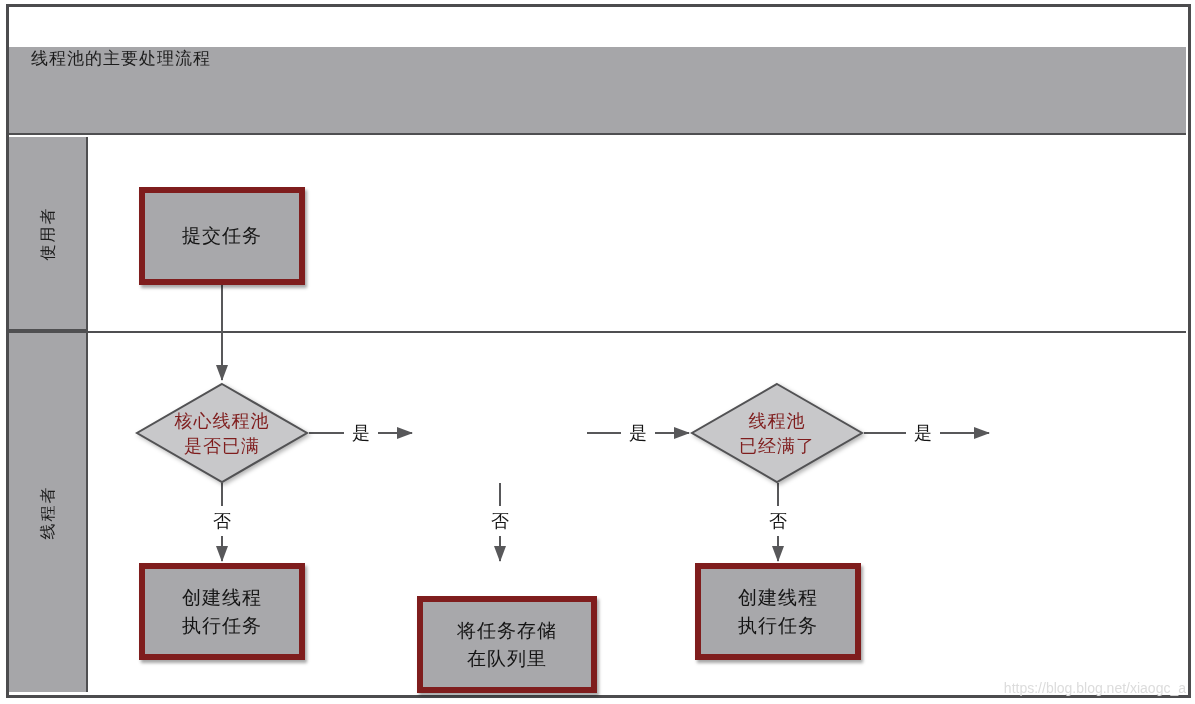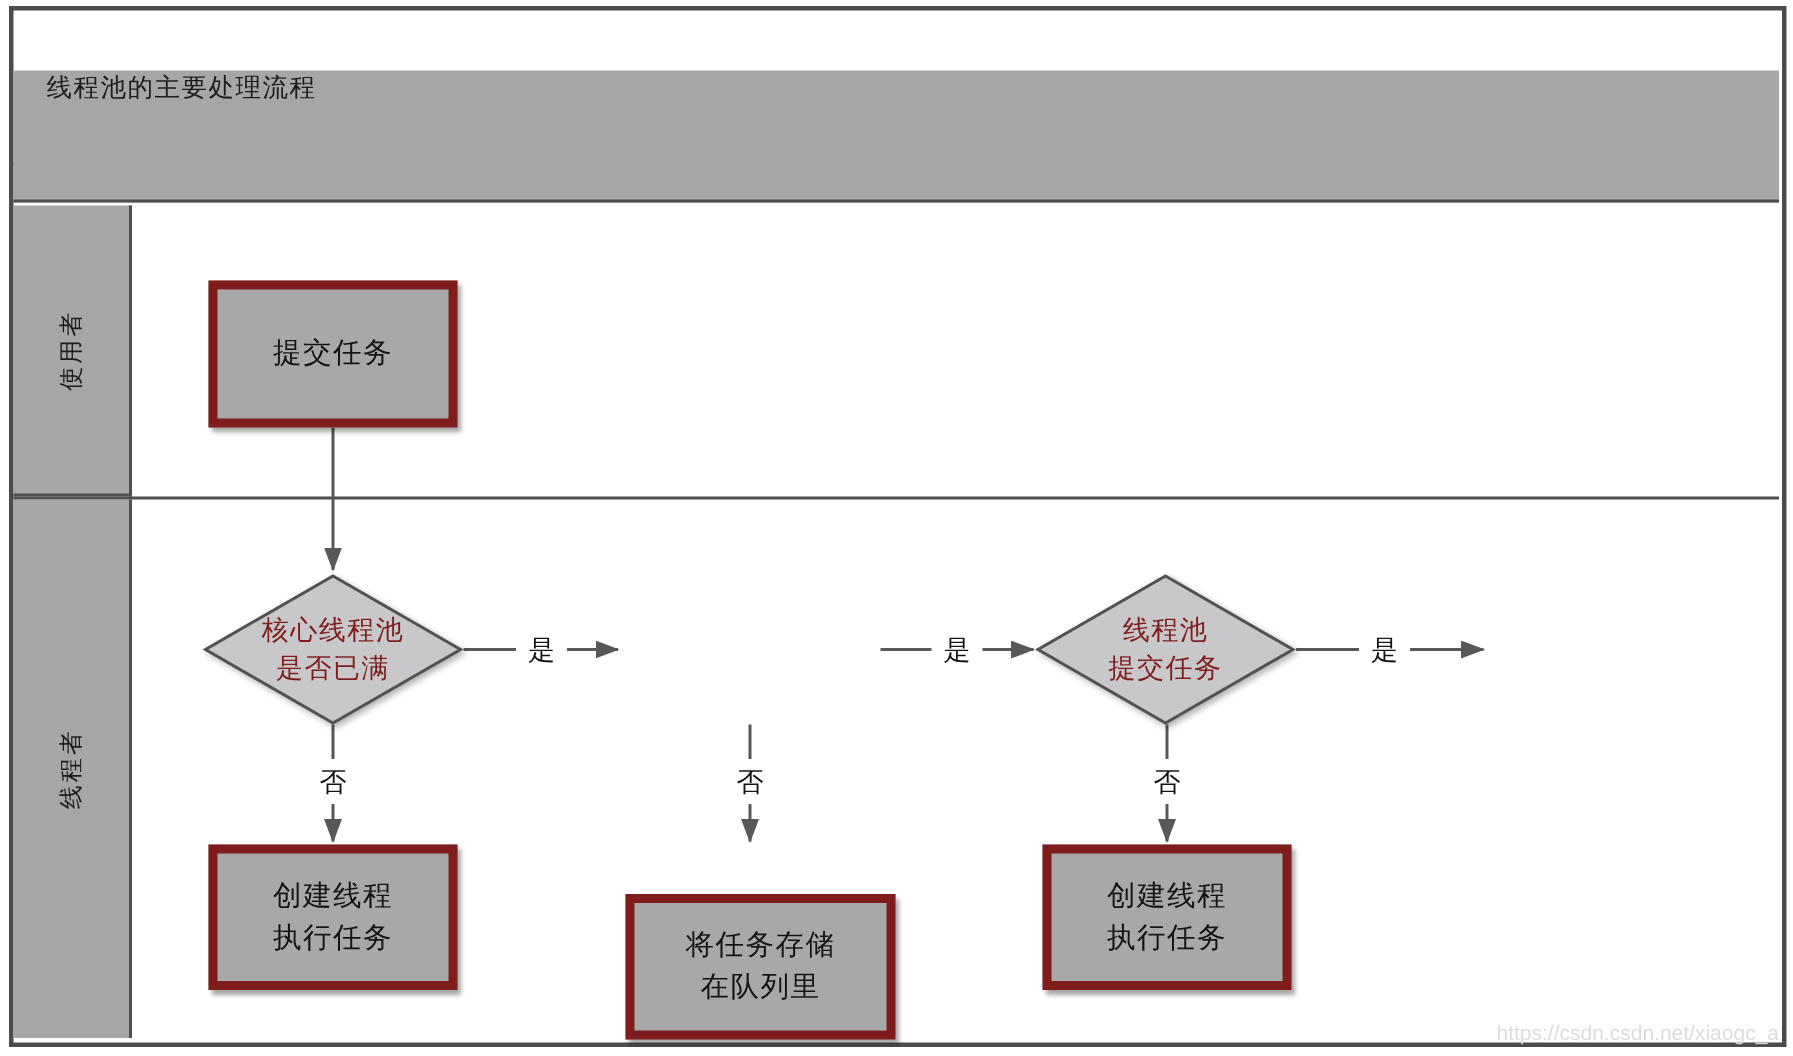--- a/index.html
+++ b/index.html
@@ -181,21 +181,21 @@
     <div class="diamond-text">核心线程池
 是否已满</div>
   </div>
 
 
   <div class="diamond-wrap" style="left:690px; top:382px; width:174px; height:102px;">
     <svg width="174" height="102" viewBox="0 0 174 102">
       <polygon points="87,2 172,51 87,100 2,51" fill="#c8c8ca" stroke="#525254" stroke-width="2"></polygon>
     </svg>
     <div class="diamond-text">线程池
-提交任务</div>
+已经满了</div>
   </div>
 
 
   <div class="shape-box" style="left:139px; top:563px; width:166px; height:97px;">
     <span class="node-text">创建线程
 执行任务</span>
   </div>
   <div class="shape-box" style="left:417px; top:596px; width:180px; height:97px;">
     <span class="node-text">将任务存储
 在队列里</span>
@@ -206,15 +206,15 @@
   </div>
 
   <div class="edge-label yes-label" style="left:344px;">是</div>
   <div class="edge-label yes-label" style="left:621px;">是</div>
   <div class="edge-label yes-label" style="left:906px;">是</div>
 
   <div class="edge-label no-label" style="left:208px; top:506px;">否</div>
   <div class="edge-label no-label" style="left:486px; top:506px;">否</div>
   <div class="edge-label no-label" style="left:764px; top:506px;">否</div>
 
-  <div class="watermark">https://csdn.csdn.net/xiaogc_a</div>
+  <div class="watermark">https://blog.blog.net/xiaogc_a</div>
 
 </div>
 
 </body></html>

